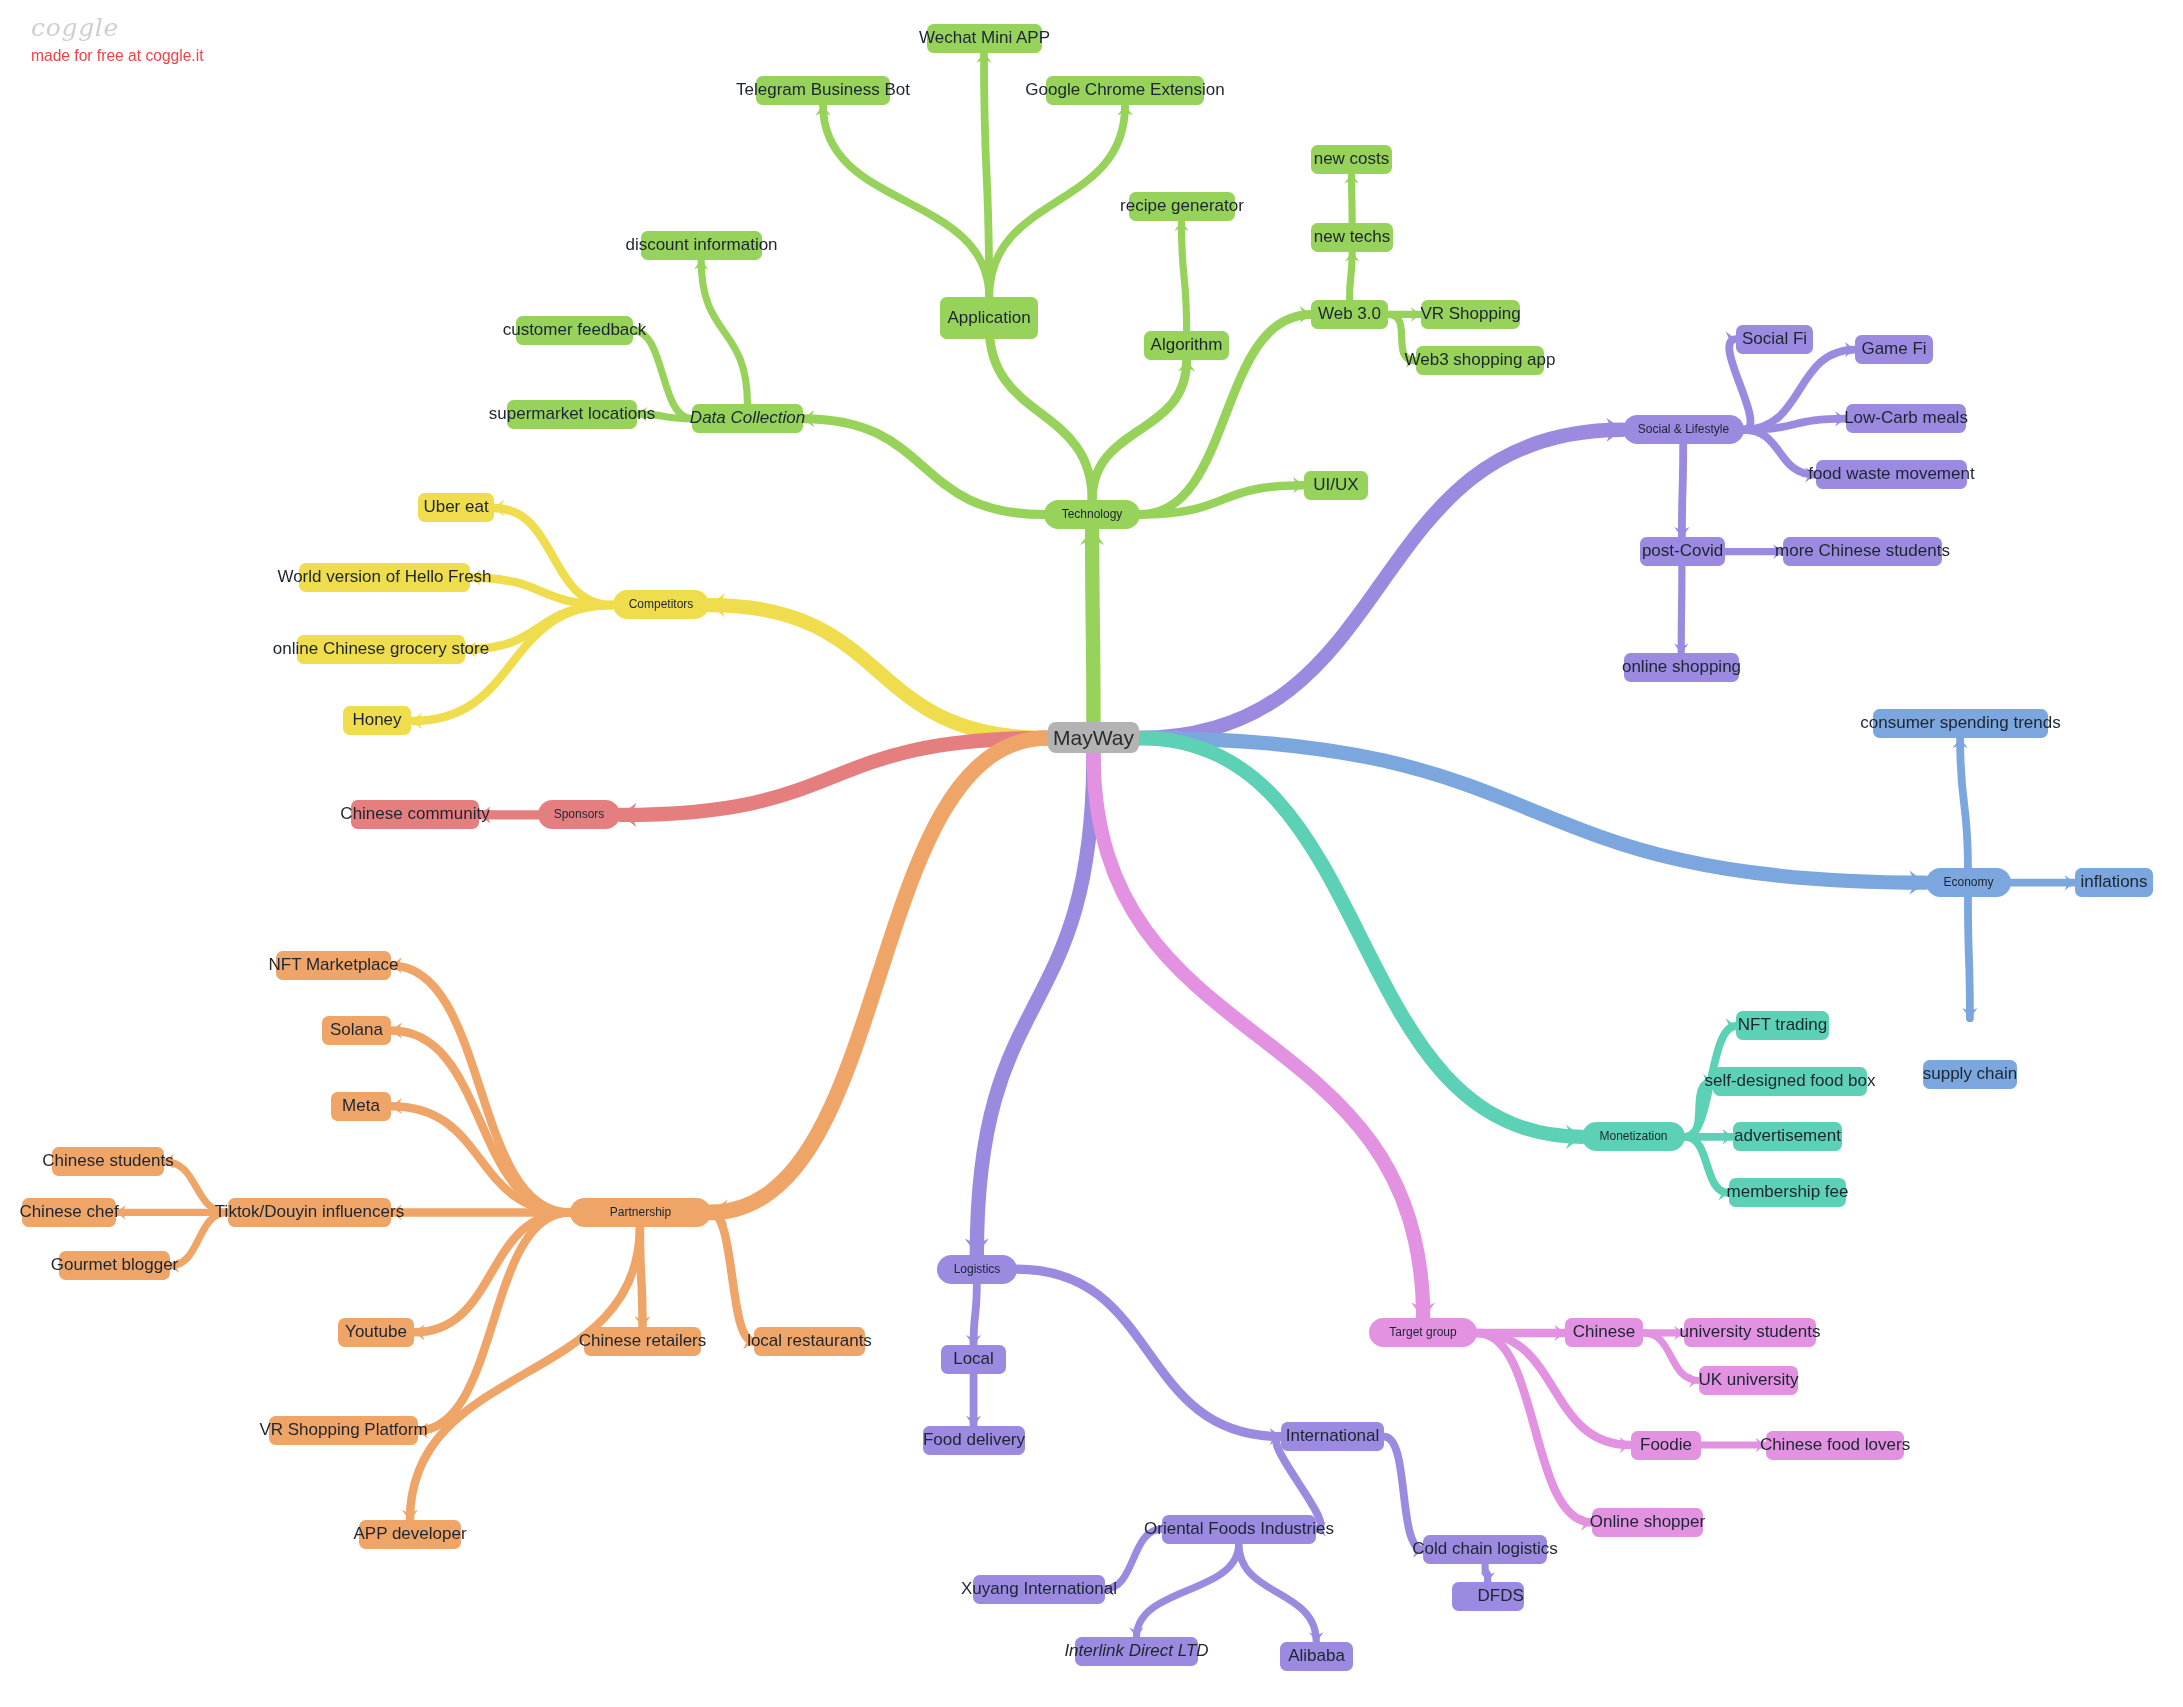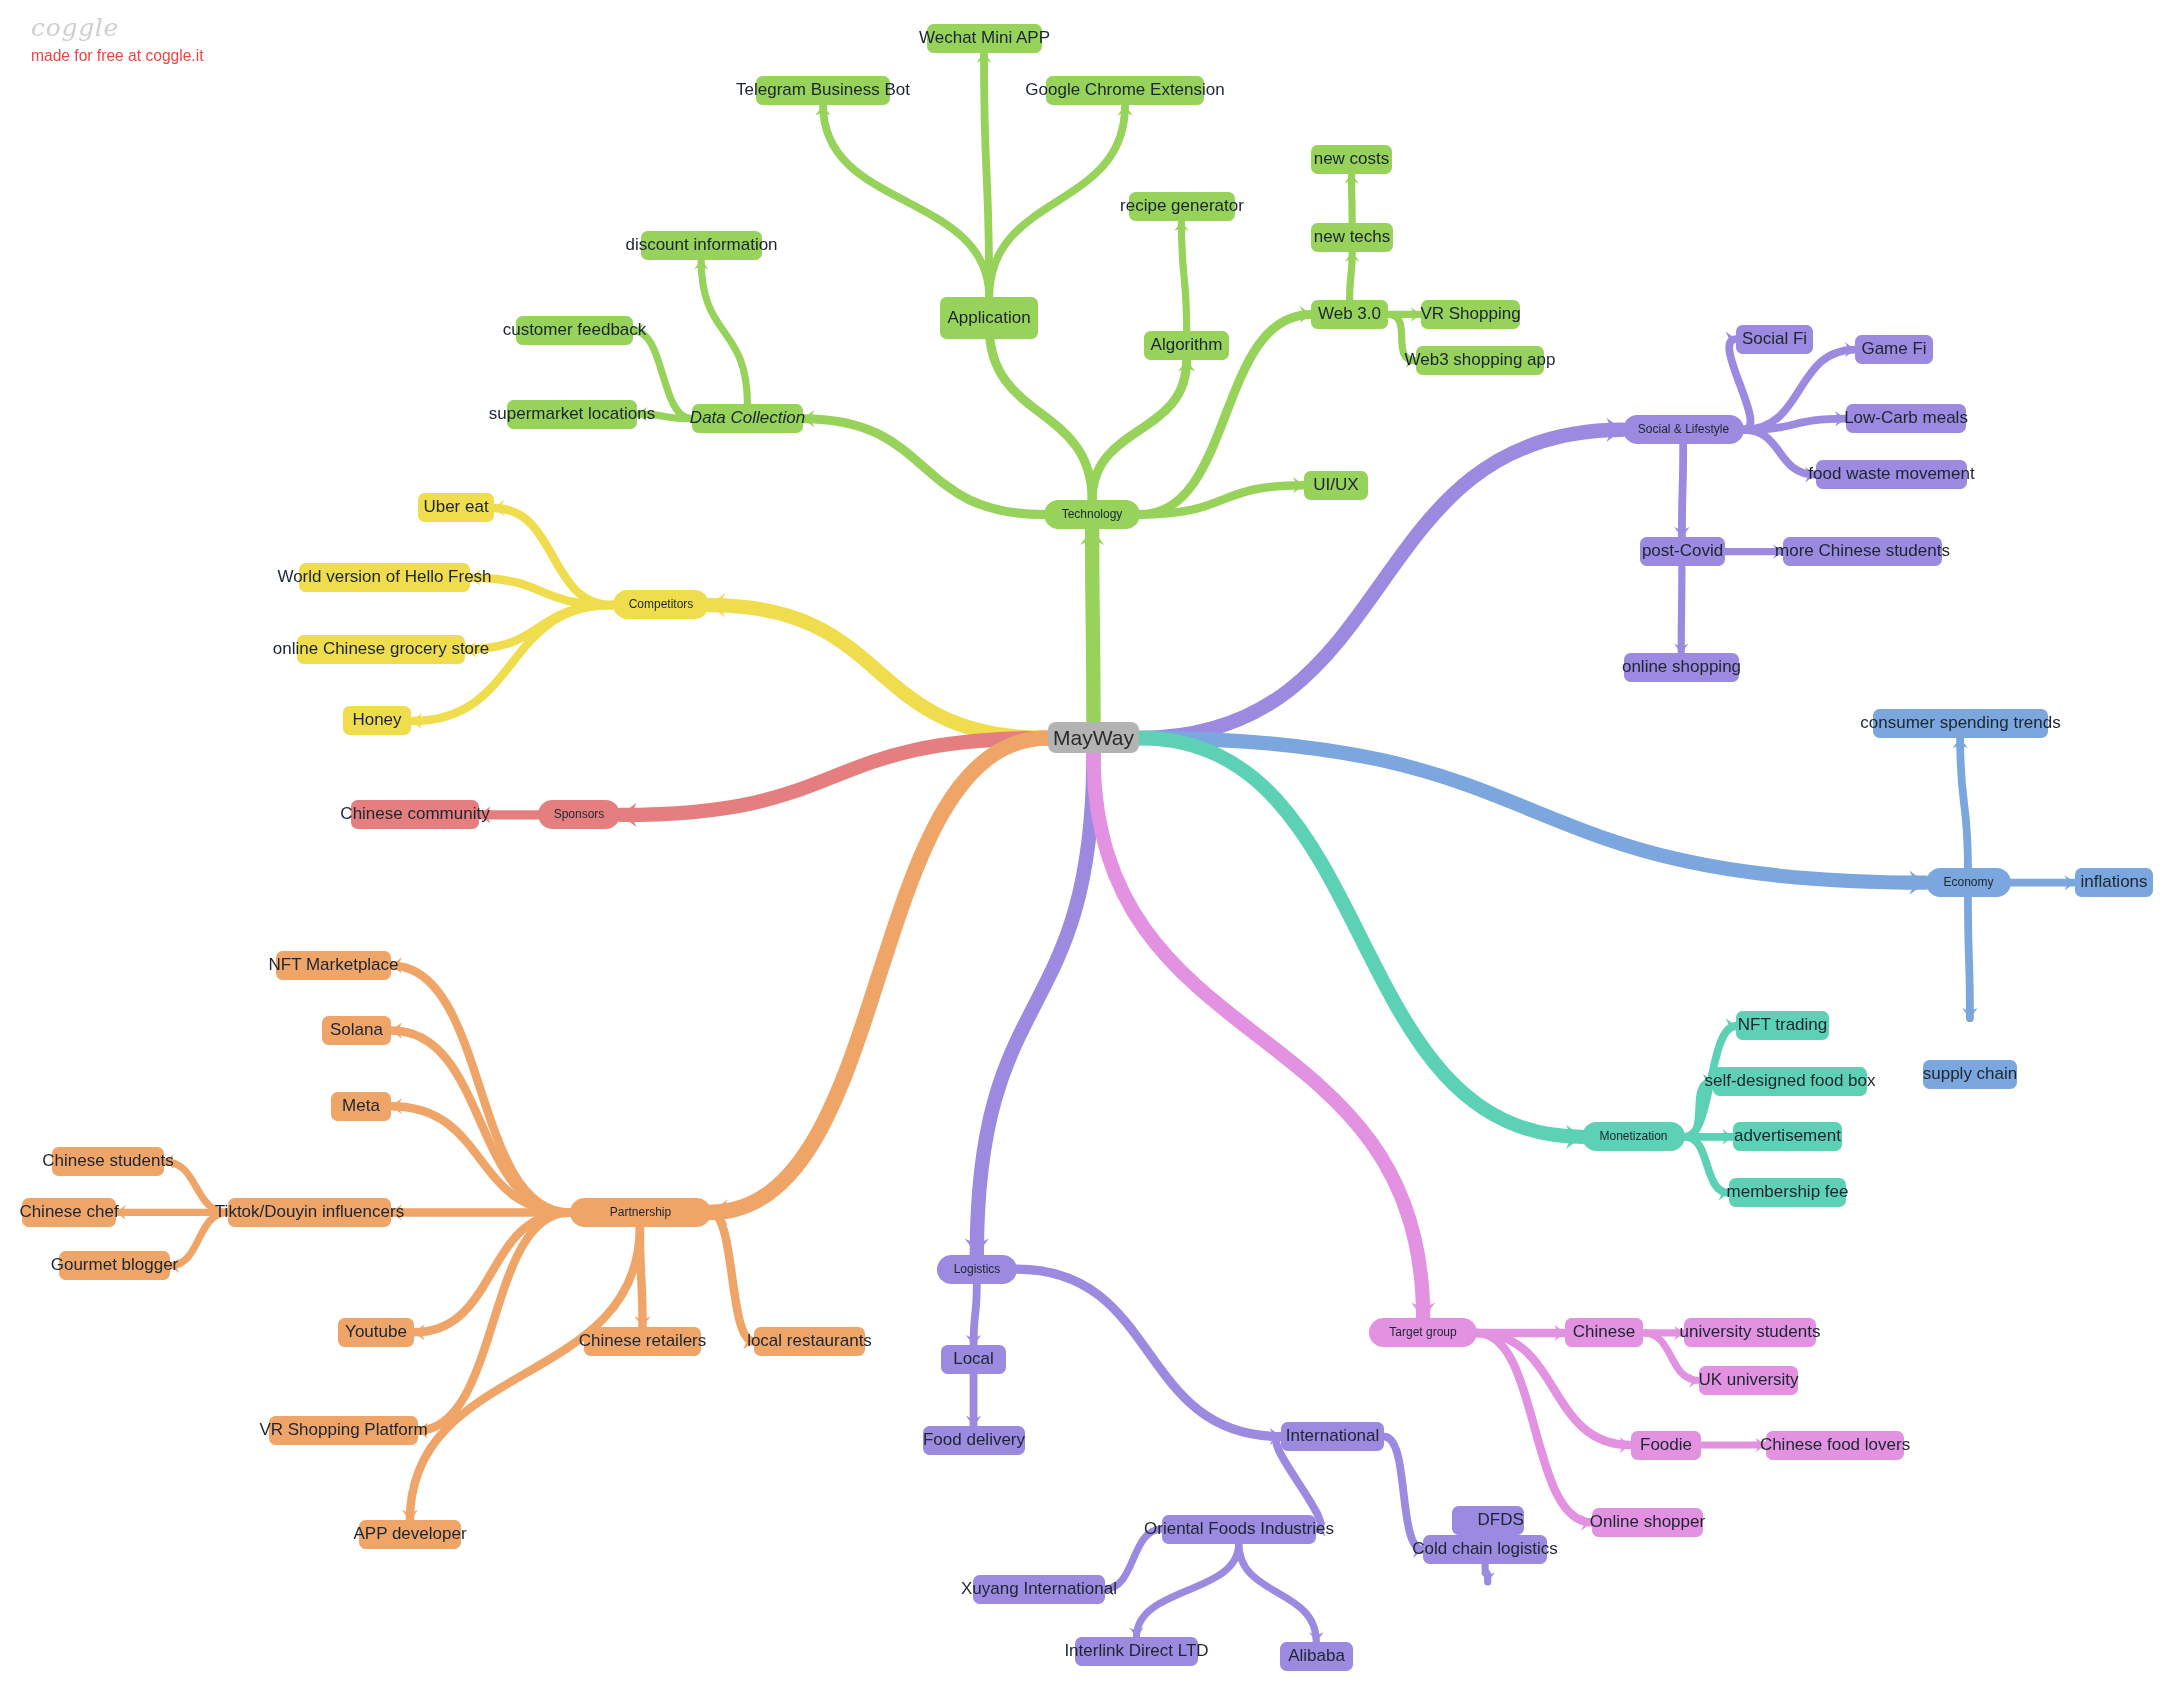--- a/index.html
+++ b/index.html
@@ -296,30 +296,30 @@
       </div>
       <div class="node c-purple" style="left: 1281px; top: 1422px; width: 103px; height: 29px;">
         <span>International</span>
       </div>
       <div class="node c-purple" style="left: 1162px; top: 1515px; width: 154px; height: 29px;">
         <span>Oriental Foods Industries</span>
       </div>
       <div class="node c-purple" style="left: 973px; top: 1575px; width: 132px; height: 29px;">
         <span>Xuyang International</span>
       </div>
-      <div class="node c-purple" style="left: 1075px; top: 1637px; width: 123px; height: 29px;">
+      <div class="node c-purple" style="left: 1075px; top: 1637px; width: 123px; height: 29px; font-style: italic;">
         <span>Interlink Direct LTD</span>
       </div>
       <div class="node c-purple" style="left: 1280px; top: 1642px; width: 73px; height: 29px;">
         <span>Alibaba</span>
       </div>
       <div class="node c-purple" style="left: 1423px; top: 1535px; width: 124px; height: 29px; align-items: center;">
         <span>Cold chain logistics</span>
       </div>
-      <div class="node c-purple" style="left: 1452px; top: 1506px; width: 72px; height: 29px; padding-left: 37px;">
+      <div class="node c-purple" style="left: 1452px; top: 1582px; width: 72px; height: 29px; padding-left: 37px;">
         <span>DFDS</span>
       </div>
       <div class="node c-purple lvl1" style="left: 1623px; top: 415px; width: 121px; height: 29px;">
         <span>Social &amp; Lifestyle</span>
       </div>
       <div class="node c-purple" style="left: 1736px; top: 325px; width: 77px; height: 29px;">
         <span>Social Fi</span>
       </div>
       <div class="node c-purple" style="left: 1855px; top: 335px; width: 78px; height: 29px;">
         <span>Game Fi</span>

